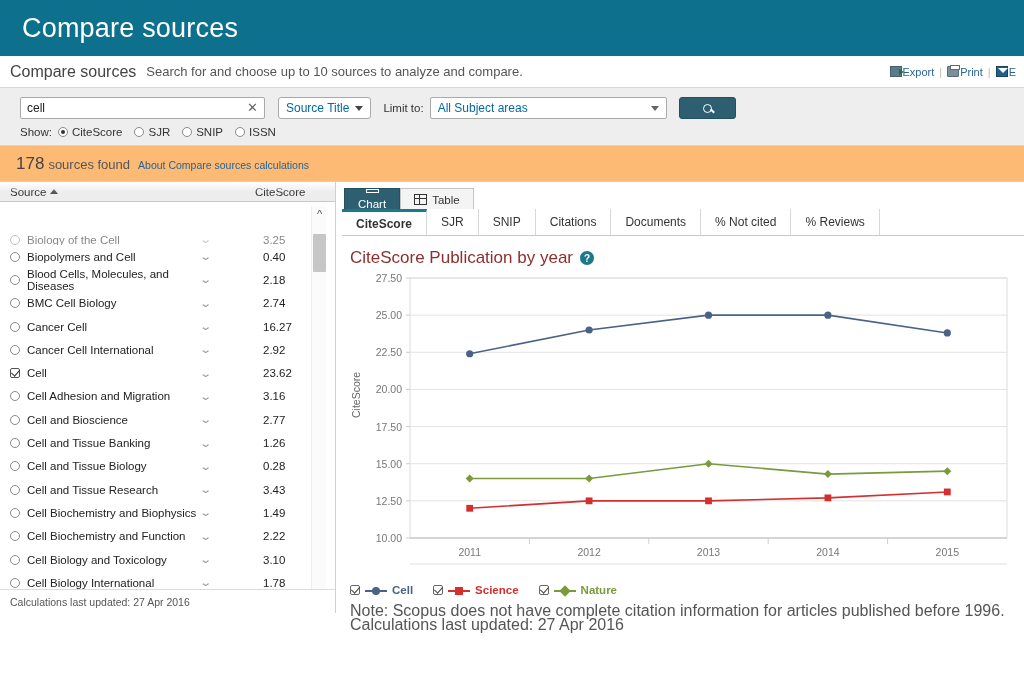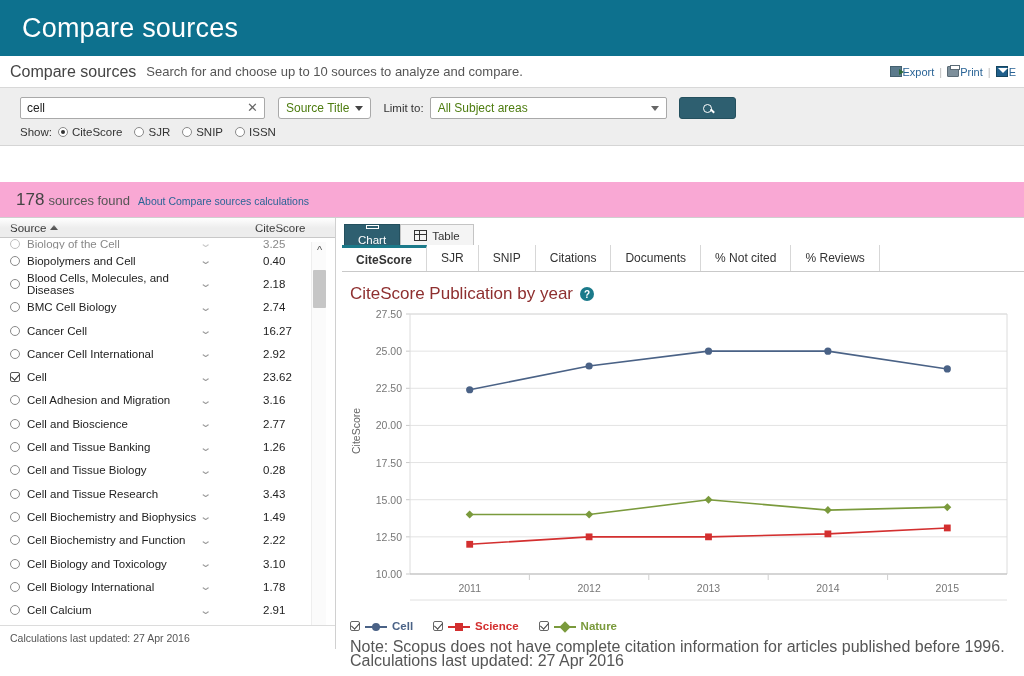--- a/index.html
+++ b/index.html
@@ -59,21 +59,21 @@
     border:0; outline:0; width:100%; height:100%;
     padding:0 20px 0 6px; font-size:12px; font-family:inherit; color:#222;
     background:transparent;
   }
   .clear-x {
     position:absolute; right:5px; top:3px; width:12px; height:14px;
     color:#666; font-size:13px; line-height:14px; cursor:pointer;
   }
   .dd {
     height:22px; border:1px solid #a9a9a9; border-radius:3px; background:#fff;
-    display:flex; align-items:center; padding:0 7px; font-size:12px; color:#4d7c0f;
+    display:flex; align-items:center; padding:0 7px; font-size:12px; color:#0369a1;
     cursor:pointer;
   }
   .dd .caret {
     margin-left:6px; width:0; height:0;
     border-left:4px solid transparent; border-right:4px solid transparent;
     border-top:5px solid #444;
   }
   .src-dd { margin-left:13px; }
   .limit-label { margin-left:12px; font-size:11.5px; color:#333; }
   .subj-dd { margin-left:6px; width:237px; justify-content:space-between;
@@ -95,21 +95,21 @@
   .radio {
     width:10px; height:10px; border:1px solid #8a8a8a; border-radius:50%;
     background:#fff; margin-right:4px; position:relative;
   }
   .radio.on:after{ content:""; position:absolute; left:2px; top:2px;
     width:4px; height:4px; border-radius:50%; background:#333; }
 
   
   .countrow {
     padding:8px 12px 7px 16px; border-bottom:1px solid #cfcfcf;
-    display:flex; align-items:baseline; background:#f9a8d4;margin-top:36px;
+    display:flex; align-items:baseline; background:#fdba74;
   }
   .count-num { font-size:17px; color:#444; margin-right:4px; }
   .count-txt { font-size:13px; color:#555; }
   .count-link { font-size:10.5px; color:#2a6496; margin-left:8px; text-decoration:none; }
 
   
   .main { display:flex; height:431px; }
 
   
   .leftcol { width:336px; border-right:1px solid #d0d0d0; position:relative; background:#fff; }
@@ -308,21 +308,21 @@
       <div class="c1">
         <span>Source</span>
         <span class="sortarrow"></span>
       </div>
       <div class="c2">
         <span>CiteScore</span>
       </div>
     </div>
 
     <div class="listbody" id="listbody">
-        <div class="lrow" style="height: 11px; overflow: hidden; opacity: 0.55;">
+        <div class="lrow" style="height: 11px; overflow: hidden; opacity: 0.55; margin-top: 32px;">
           <div class="name">
             <span class="cb"></span>
             <span>Biology of the Cell</span>
           </div>
           <div class="chev"><span>⌄</span></div>
           <div class="score">3.25</div>
         </div>
         <div class="lrow">
           <div class="name">
             <span class="cb"></span>

